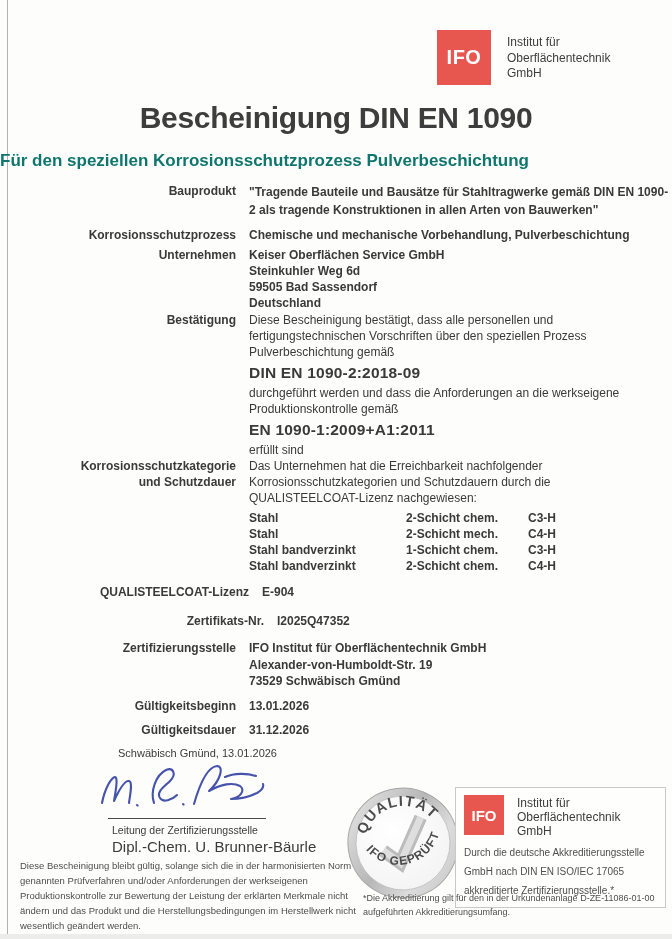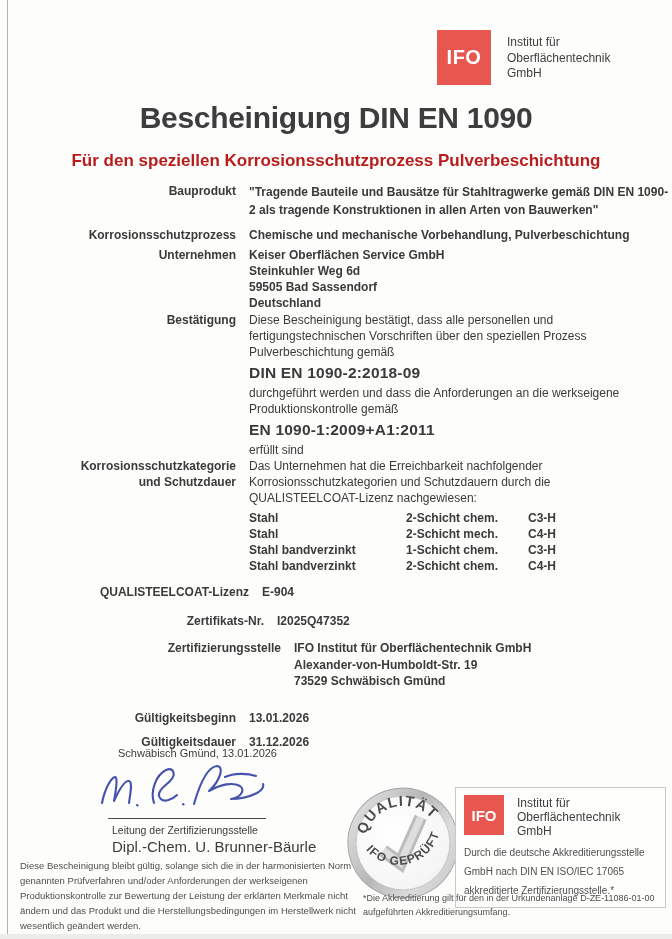--- a/index.html
+++ b/index.html
@@ -10,34 +10,34 @@
 
   
   .header-logo{position:absolute;left:437px;top:30px;display:flex;gap:16px;}
   .logo-square{background:#e7564f;color:#fff;font-weight:bold;display:flex;align-items:center;justify-content:center;}
   .logo-square.lg{width:54px;height:55px;font-size:20px;letter-spacing:.5px;}
   .logo-square.sm{width:40px;height:40px;font-size:15px;flex:0 0 auto;}
   .org{font-size:12px;line-height:15.5px;color:#3e3e3e;padding-top:5px;}
 
   .title{position:absolute;left:0;top:100px;width:100%;text-align:center;margin:0;
          font-size:30px;line-height:36px;font-weight:bold;color:#3d3d3d;letter-spacing:-.3px;}
-  .subtitle{position:absolute;left:0;top:149px;width:100%;text-align:center;margin:0;
-         font-size:17px;line-height:23px;font-weight:bold;color:#b91c1c;}
+  .subtitle{position:absolute;left:0;top:149px;width:100%;text-align:left;margin:0;
+         font-size:17px;line-height:23px;font-weight:bold;color:#0f766e;}
 
   
   .fields{position:absolute;left:0;top:183px;width:672px;}
   .row{display:grid;grid-template-columns:236px 1fr;column-gap:13px;}
   .label{font-size:12px;font-weight:bold;text-align:right;line-height:16px;color:#3a3a3a;}
   .value{font-size:12px;line-height:16px;color:#3a3a3a;}
   .b{font-weight:bold;}
   .para{margin:0;max-width:400px;}
   .norm{margin:3px 0 2px 0;font-size:15.5px;line-height:20px;font-weight:bold;letter-spacing:.2px;}
   .v-bau{max-width:428px;line-height:18px;}
   .mb8{margin-bottom:8px;}.mb4{margin-bottom:4px;}.mb1{margin-bottom:1px;}.mb2{margin-bottom:0;}
-  .mb10{margin-bottom:10px;}.mb13{margin-bottom:13px;padding-left:13px;}.mb11{margin-bottom:11px;margin-left:28px;}.mb9{margin-bottom:20px;padding-left:45px;}
+  .mb10{margin-bottom:10px;}.mb13{margin-bottom:13px;padding-left:13px;}.mb11{margin-bottom:11px;margin-left:28px;}.mb9{margin-bottom:8px;}
   .addr div{line-height:16px;}
   .addr-w div{line-height:16.5px;}
   .ktable{margin-top:4px;}
   .trow{display:grid;grid-template-columns:157px 122px auto;font-weight:bold;line-height:16px;}
 
   
   .bottom-left{position:absolute;left:0;top:746px;width:362px;height:193px;z-index:1;}
   .place-date{margin:0 0 0 118px;font-size:11px;line-height:14px;}
   .sig-svg{position:absolute;left:90px;top:11px;}
   .sig-rule{position:absolute;left:108px;top:72px;width:158px;border-top:1.6px solid #4a4a4a;}

